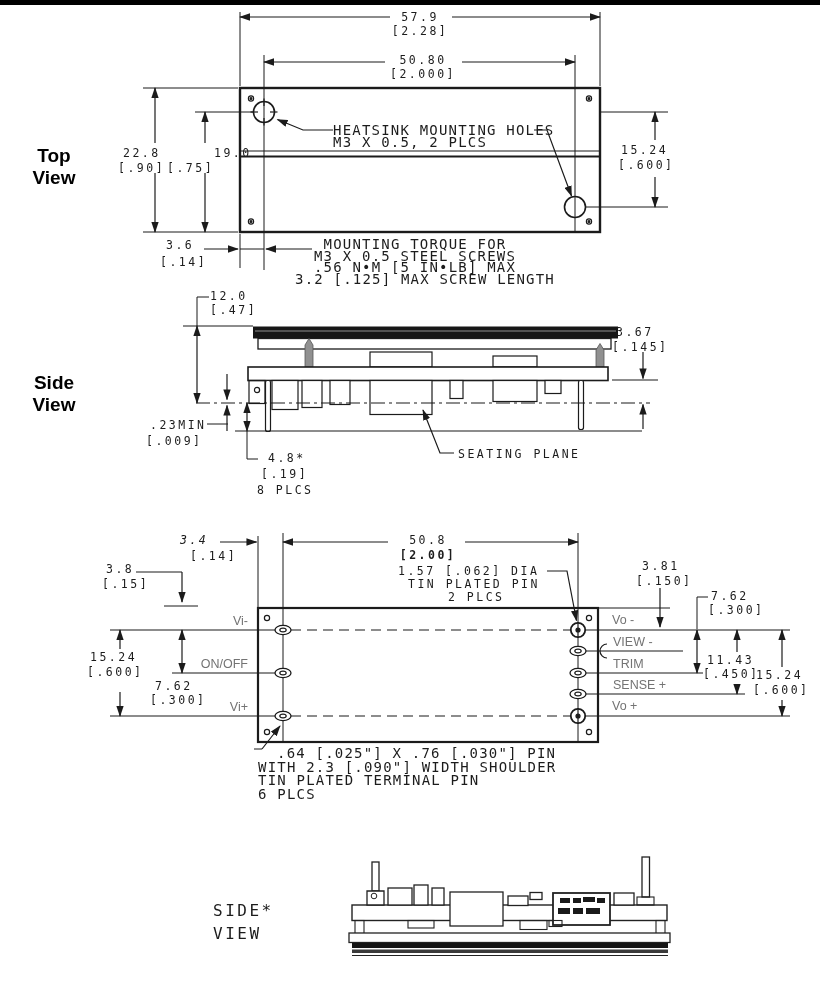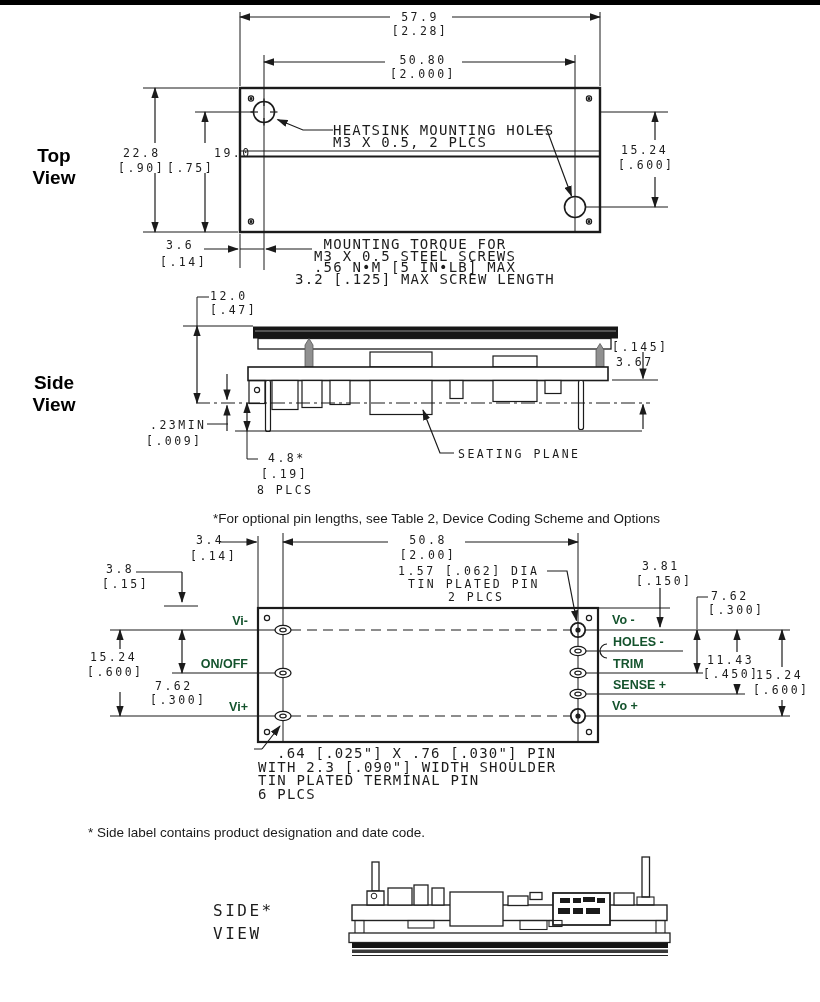--- a/index.html
+++ b/index.html
@@ -8,22 +8,22 @@
   .topbar{position:absolute;left:0;top:0;width:820px;height:5px;background:#000;}
   svg.lines{position:absolute;left:0;top:0;}
   .t{position:absolute;white-space:nowrap;color:#1c1c1c;font-family:"DejaVu Sans Mono",monospace;}
   .tech{font-size:11.5px;letter-spacing:2.5px;}
   .tech-sm{font-size:14px;letter-spacing:1.2px;}
   .tech-lg{font-size:16px;letter-spacing:2.5px;}
   .ctr{text-align:center;}
   .alignr{text-align:right;}
   .viewlabel{position:absolute;font-family:"Liberation Sans",sans-serif;font-weight:bold;
              font-size:19px;color:#000;line-height:22px;text-align:center;}
-  .pinlabel{position:absolute;font-family:"Liberation Sans",sans-serif;font-weight:bold;
-            font-size:12.5px;color:#14532d;white-space:nowrap;}
+  .pinlabel{position:absolute;font-family:"Liberation Sans",sans-serif;font-weight:normal;
+            font-size:12.5px;color:#737373;white-space:nowrap;}
   .note{position:absolute;font-family:"Liberation Sans",sans-serif;font-size:13.5px;
         color:#1a1a1a;white-space:nowrap;}
 </style>
 </head>
 <body>
 
 <div class="canvas">
   <div class="topbar"></div>
 
   <svg class="lines" width="820" height="1002" viewBox="0 0 820 1002">
@@ -264,34 +264,33 @@
   <div class="t tech" style="left:160px;top:255px;">[.14]</div>
   <div class="t tech-sm" style="left:333px;top:122px;">HEATSINK MOUNTING HOLES</div>
   <div class="t tech-sm" style="left:333px;top:134px;">M3 X 0.5, 2 PLCS</div>
   <div class="t tech-sm ctr" style="left:295px;top:236px;width:240px;">MOUNTING TORQUE FOR</div>
   <div class="t tech-sm ctr" style="left:295px;top:247.5px;width:240px;">M3 X 0.5 STEEL SCREWS</div>
   <div class="t tech-sm ctr" style="left:295px;top:259px;width:240px;">.56 N•M [5 IN•LB] MAX</div>
   <div class="t tech-sm ctr" style="left:295px;top:270.5px;width:240px;">3.2 [.125] MAX SCREW LENGTH</div>
 
   <div class="t tech" style="left:210px;top:289px;">12.0</div>
   <div class="t tech" style="left:210px;top:303px;">[.47]</div>
-  <div class="t tech" style="left:616px;top:325px;margin-top:30px;">3.67</div>
+  <div class="t tech" style="left:616px;top:325px;">3.67</div>
   <div class="t tech" style="left:612px;top:340px;">[.145]</div>
   <div class="t tech" style="left:150px;top:418px;">.23MIN</div>
   <div class="t tech" style="left:146px;top:434px;">[.009]</div>
   <div class="t tech" style="left:268px;top:451px;">4.8*</div>
   <div class="t tech" style="left:261px;top:467px;">[.19]</div>
   <div class="t tech" style="left:257px;top:483px;">8 PLCS</div>
   <div class="t tech" style="left:458px;top:447px;">SEATING PLANE</div>
-  <div class="note" style="left:213px;top:511px;">*For optional pin lengths, see Table 2, Device Coding Scheme and Options</div>
-
-  <div class="t tech" style="left:196px;top:533px;">3.4</div>
+
+  <div class="t tech" style="left:180px;top:533px;font-style:italic;">3.4</div>
   <div class="t tech" style="left:190px;top:549px;">[.14]</div>
   <div class="t tech ctr" style="left:368px;top:533px;width:120px;">50.8</div>
-  <div class="t tech ctr" style="left:368px;top:548px;width:120px;">[2.00]</div>
+  <div class="t tech ctr" style="left:368px;top:548px;width:120px;font-weight:bold;">[2.00]</div>
   <div class="t tech" style="left:398px;top:564px;">1.57 [.062] DIA</div>
   <div class="t tech" style="left:408px;top:577px;">TIN PLATED PIN</div>
   <div class="t tech" style="left:448px;top:590px;">2 PLCS</div>
   <div class="t tech" style="left:642px;top:559px;">3.81</div>
   <div class="t tech" style="left:636px;top:574px;">[.150]</div>
   <div class="t tech" style="left:106px;top:562px;">3.8</div>
   <div class="t tech" style="left:102px;top:577px;">[.15]</div>
   <div class="t tech" style="left:90px;top:650px;">15.24</div>
   <div class="t tech" style="left:87px;top:665px;">[.600]</div>
   <div class="t tech" style="left:155px;top:679px;">7.62</div>
@@ -299,26 +298,25 @@
   <div class="t tech" style="left:711px;top:589px;">7.62</div>
   <div class="t tech" style="left:708px;top:603px;">[.300]</div>
   <div class="t tech" style="left:707px;top:653px;">11.43</div>
   <div class="t tech" style="left:703px;top:667px;">[.450]</div>
   <div class="t tech" style="left:756px;top:668px;">15.24</div>
   <div class="t tech" style="left:753px;top:683px;">[.600]</div>
   <div class="pinlabel alignr" style="left:180px;top:614px;width:68px;">Vi-</div>
   <div class="pinlabel alignr" style="left:180px;top:657px;width:68px;">ON/OFF</div>
   <div class="pinlabel alignr" style="left:180px;top:700px;width:68px;">Vi+</div>
   <div class="pinlabel" style="left:612px;top:613px;">Vo -</div>
-  <div class="pinlabel" style="left:613px;top:635px;">HOLES -</div>
+  <div class="pinlabel" style="left:613px;top:635px;">VIEW -</div>
   <div class="pinlabel" style="left:613px;top:657px;">TRIM</div>
   <div class="pinlabel" style="left:613px;top:678px;">SENSE +</div>
   <div class="pinlabel" style="left:612px;top:699px;">Vo +</div>
   <div class="t tech-sm" style="left:277px;top:745px;">.64 [.025"] X .76 [.030"] PIN</div>
   <div class="t tech-sm" style="left:258px;top:758.5px;">WITH 2.3 [.090"] WIDTH SHOULDER</div>
   <div class="t tech-sm" style="left:258px;top:772px;">TIN PLATED TERMINAL PIN</div>
   <div class="t tech-sm" style="left:258px;top:785.5px;">6 PLCS</div>
 
-  <div class="note" style="left:88px;top:825px;">* Side label contains product designation and date code.</div>
 
   <div class="t tech-lg" style="left:213px;top:901px;">SIDE*</div>
   <div class="t tech-lg" style="left:213px;top:924px;">VIEW</div>
 </div>
 
 </body></html>

